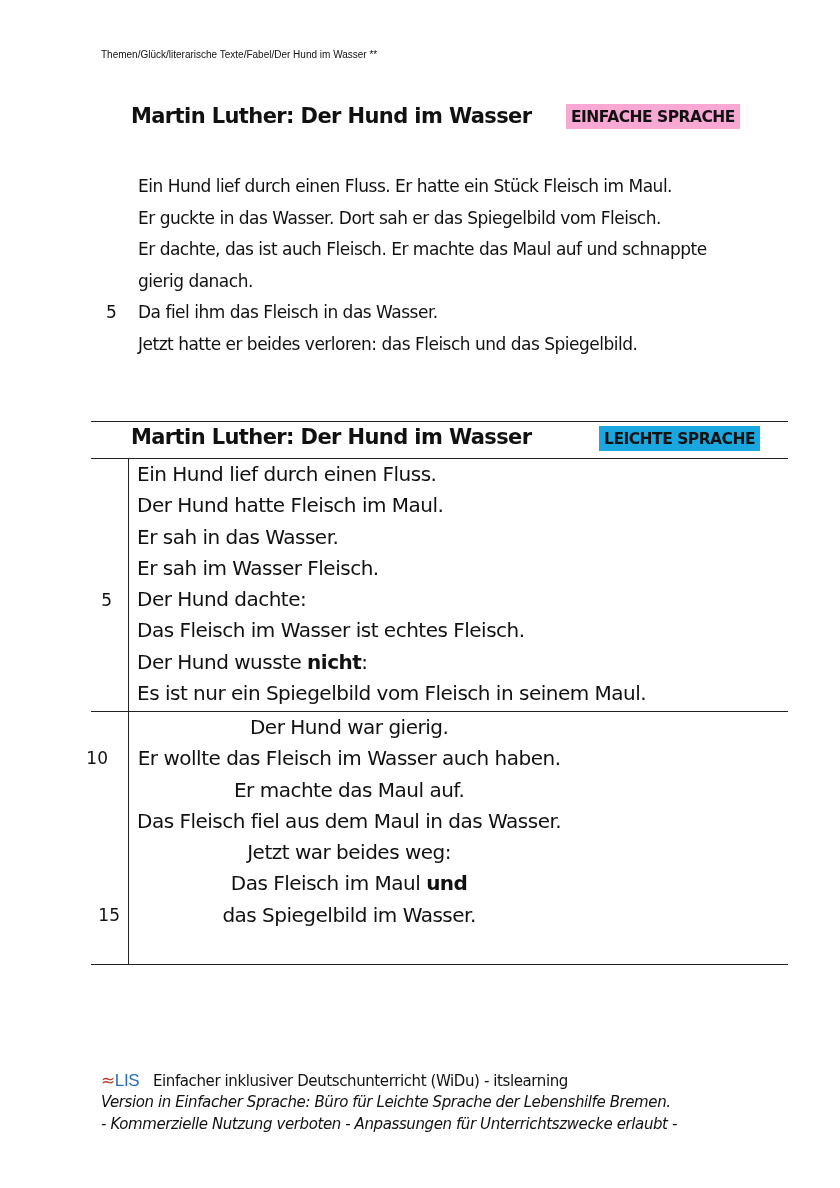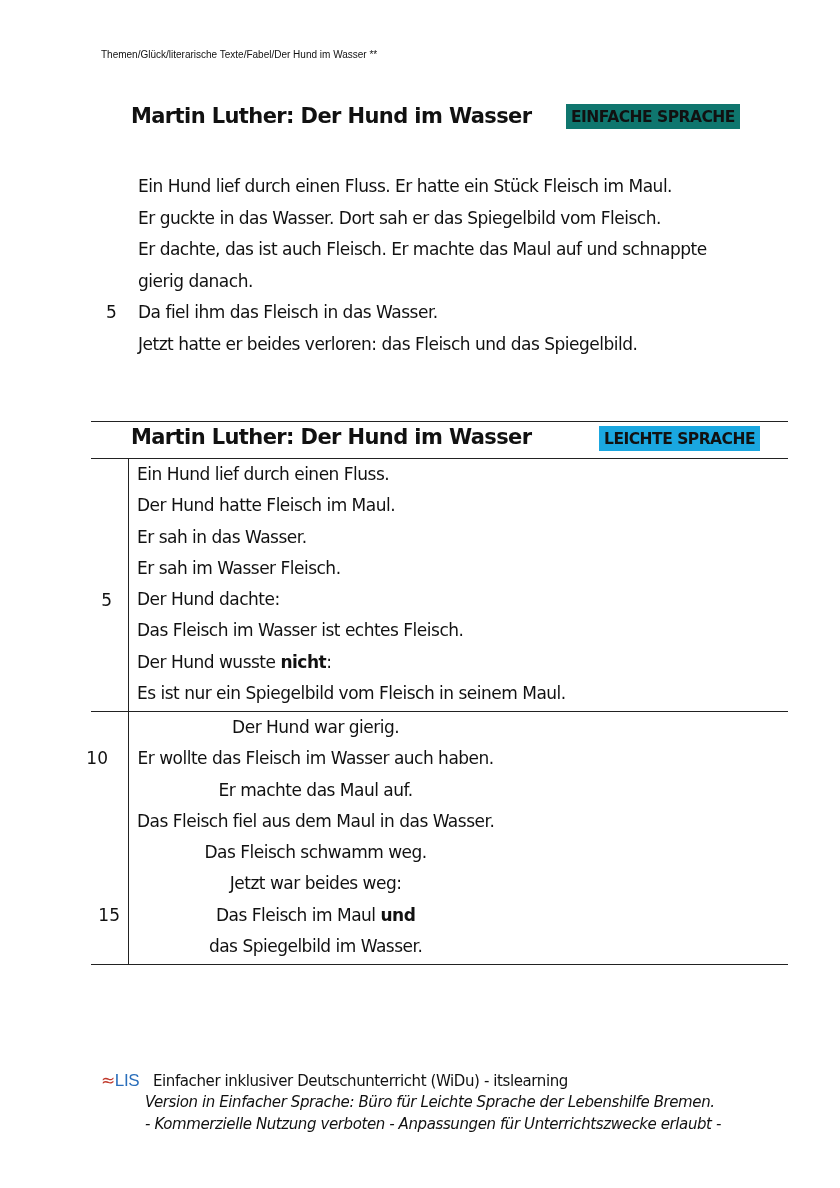--- a/index.html
+++ b/index.html
@@ -1,33 +1,33 @@
 <!DOCTYPE html>
 <html><head>
 <meta charset="utf-8">
 <style>
   html, body { margin: 0; padding: 0; background: #ffffff; }
   body { width: 840px; height: 1188px; position: relative; overflow: hidden; font-family: "Liberation Sans", sans-serif; color: #111; }
   .breadcrumb { position: absolute; left: 101px; top: 49px; font-size: 10px; font-family: "Liberation Sans", sans-serif; color: #111; }
   .title1 { position: absolute; left: 131px; top: 104px; font-size: 21px; font-weight: bold; font-family: "DejaVu Sans", sans-serif; letter-spacing: -0.6px; }
   .badge { position: absolute; font-weight: bold; font-family: "DejaVu Sans", sans-serif; font-size: 15.5px; letter-spacing: -0.5px; padding: 3px 5px 2px 5px; line-height: 20px; }
-  .badge-green { left: 566px; top: 104px; background: #0f766e; }
+  .badge-green { left: 566px; top: 104px; background: #f9a8d4; }
   .badge-blue { left: 599px; top: 426px; background: #1aa7e0; }
   .story1 { position: absolute; left: 138px; top: 171px; font-family: "DejaVu Sans", sans-serif; font-size: 17px; letter-spacing: -0.5px; }
   .story1 .line { height: 31.5px; line-height: 31.5px; white-space: nowrap; }
   .lnum1 { position: absolute; left: 106px; top: 297px; font-family: "DejaVu Sans", sans-serif; font-size: 17px; line-height: 31.5px; }
   .hline { position: absolute; left: 91px; width: 697px; height: 1px; background: #222; }
   .vline { position: absolute; left: 128px; width: 1px; background: #222; }
   .title2 { position: absolute; left: 131px; top: 425px; font-size: 21px; font-weight: bold; font-family: "DejaVu Sans", sans-serif; letter-spacing: -0.6px; }
-  .story2 { position: absolute; left: 137px; font-family: "DejaVu Sans", sans-serif; font-size: 17px; letter-spacing: -0.5px; }
+  .story2 { position: absolute; left: 137px; font-family: "DejaVu Sans", sans-serif; font-size: 20px; letter-spacing: -0.5px; }
   .story2 .line { height: 31.3px; line-height: 31.3px; white-space: nowrap; }
   .lnum { position: absolute; font-family: "DejaVu Sans", sans-serif; font-size: 17px; line-height: 31.3px; width: 28px; text-align: right; }
   .footer { position: absolute; left: 101px; top: 1069px; font-family: "DejaVu Sans", sans-serif; font-size: 15px; letter-spacing: -0.4px; }
   .footer .row { height: 22px; line-height: 22px; white-space: nowrap; }
-  .footer .it { font-style: italic; margin-left: 44px; }
+  .footer .it { font-style: italic; }
   .logo { display: inline-block; width: 52px; color: #c0392b; font-size: 17px; }
   .logo .lis { color: #2a6ebb; font-family: "Liberation Sans", sans-serif; font-size: 17px; }
   b { font-weight: bold; }
 </style>
 </head>
 <body>
 
 <div class="breadcrumb">Themen/Glück/literarische Texte/Fabel/Der Hund im Wasser **</div>
 
 <div class="title1">Martin Luther: Der Hund im Wasser</div>
@@ -63,21 +63,20 @@
 
 <div class="hline" style="top:711px;"></div>
 
 <div class="lnum" style="left:80px; top:743px;text-align:right;">10</div>
 <div class="lnum" style="left:92px; top:900px;">15</div>
 <div class="story2" style="top:712px;text-align:center;">
   <div class="line">Der Hund war gierig.</div>
   <div class="line">Er wollte das Fleisch im Wasser auch haben.</div>
   <div class="line">Er machte das Maul auf.</div>
   <div class="line">Das Fleisch fiel aus dem Maul in das Wasser.</div>
-  <div class="line">Das Fleisch schwamm weg.</div>
   <div class="line">Jetzt war beides weg:</div>
   <div class="line"><span>Das Fleisch im Maul </span><b>und</b></div>
   <div class="line">das Spiegelbild im Wasser.</div>
 </div>
 
 <div class="hline" style="top:964px;"></div>
 
 <div class="footer">
   <div class="row">
     <span class="logo"><span>≈</span><span class="lis">LIS</span></span><span>Einfacher inklusiver Deutschunterricht (WiDu) - itslearning</span>

